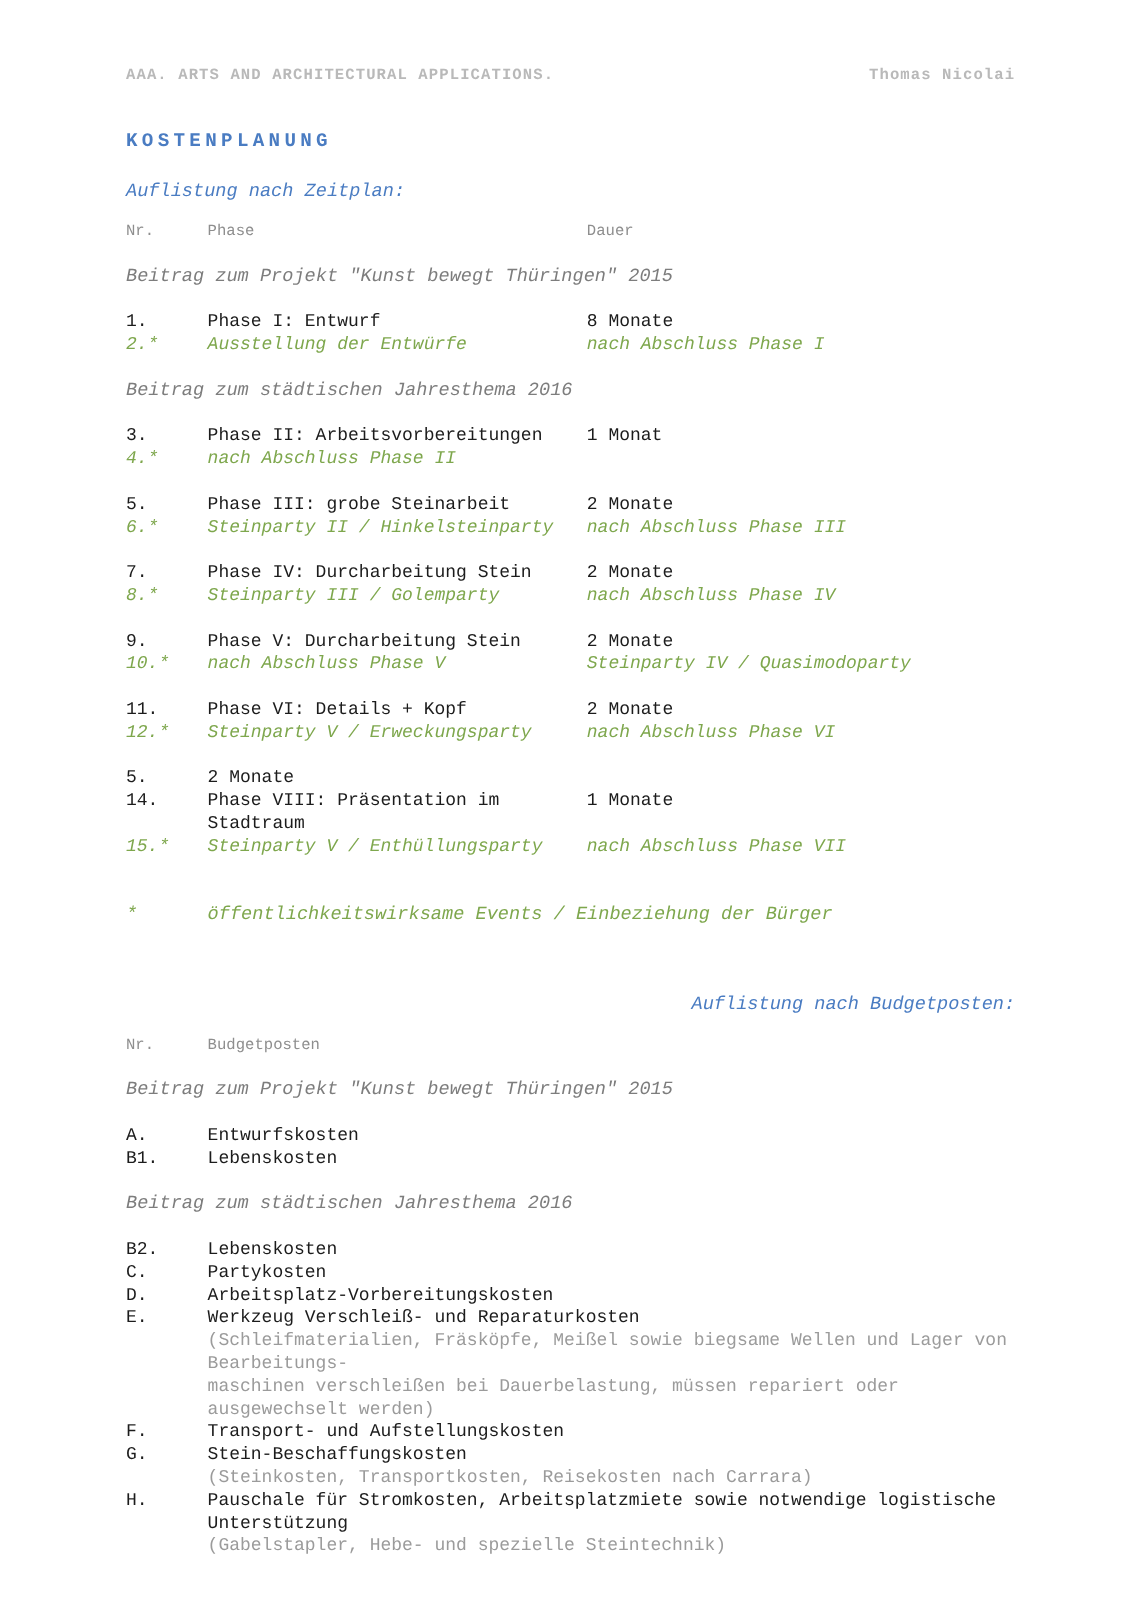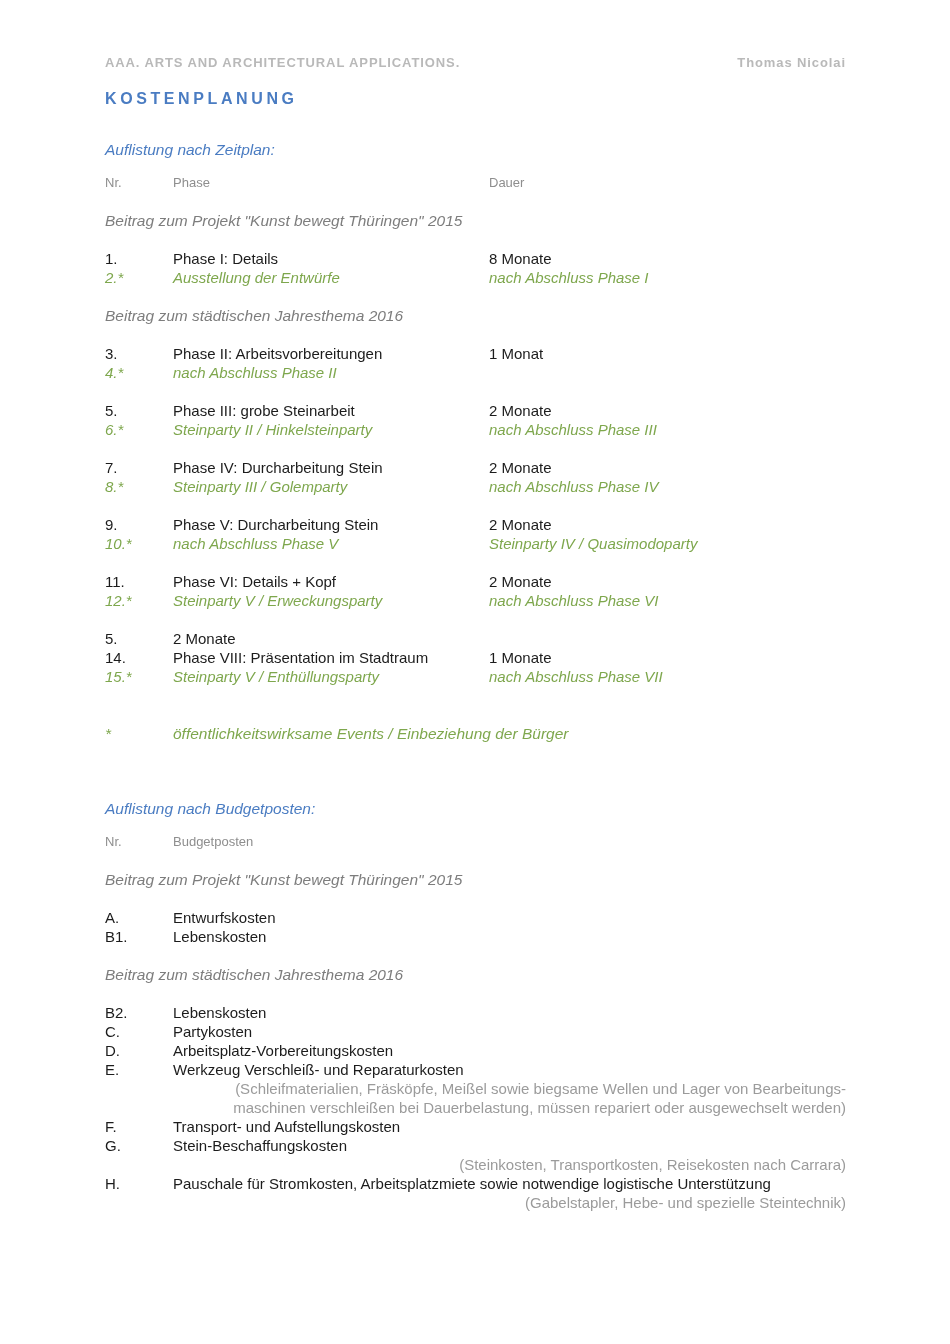--- a/index.html
+++ b/index.html
@@ -8,59 +8,59 @@
     --header-gray:#b9b9b9;
     --label-gray:#8e8e8e;
     --group-gray:#7d7d7d;
     --note-gray:#9b9b9b;
     --text-black:#1c1c1c;
   }
   html,body{margin:0;padding:0;background:#ffffff;}
   .page{
     width:950px;height:1344px;background:#ffffff;box-sizing:border-box;
     padding:54px 104px 0 105px;overflow:hidden;
-    font-family:Liberation Sans, sans-serif;color:var(--text-black);
+    font-family:Liberation Mono, monospace;color:var(--text-black);
   }
   .doc-header{
     display:flex;justify-content:space-between;align-items:baseline;
     color:var(--header-gray);font-size:13px;font-weight:700;letter-spacing:0.9px;
     line-height:17px;
   }
   .page-title{
-    margin-top:18px;color:var(--accent-blue);font-size:16px;font-weight:700;
+    margin-top:38px;color:var(--accent-blue);font-size:16px;font-weight:700;
     letter-spacing:3.6px;line-height:19px;
   }
   .section-subtitle{
-    margin-top:32px;color:var(--accent-blue);font-style:italic;font-size:15.5px;
+    margin-top:22px;color:var(--accent-blue);font-style:italic;font-size:15.5px;
     line-height:19px;
   }
   .col-headers{
     margin-top:14px;display:grid;grid-template-columns:68px 316px 1fr;
     color:var(--label-gray);font-size:13px;line-height:19px;
   }
   .group-heading{
     margin-top:19px;color:var(--group-gray);font-style:italic;font-size:15.5px;
     line-height:19px;
   }
   .row-block{margin-top:19px;}
   .row{
     display:grid;grid-template-columns:68px 316px 1fr;
     font-size:15px;line-height:19px;color:var(--text-black);
   }
   .row.event{color:var(--event-green);font-style:italic;}
   .budget-row{grid-template-columns:68px 1fr;}
   .note-line{
     display:grid;grid-template-columns:68px 1fr;
-    font-size:15px;line-height:19px;color:var(--note-gray);text-align:right;
+    font-size:15px;line-height:19px;color:var(--note-gray);
   }
   .footnote{
     margin-top:38px;display:grid;grid-template-columns:68px 1fr;
     color:var(--event-green);font-style:italic;font-size:15.5px;line-height:19px;
   }
-  .budget-title{margin-top:56px;}
+  .budget-title{margin-top:56px;text-align:right;}
   .cell{min-height:19px;}
 </style>
 </head>
 <body>
 
 <div class="page">
 
   <div class="doc-header">
     <span>AAA. ARTS AND ARCHITECTURAL APPLICATIONS.</span>
     <span>Thomas Nicolai</span>
@@ -74,21 +74,21 @@
     <span class="cell">Nr.</span>
     <span class="cell">Phase</span>
     <span class="cell">Dauer</span>
   </div>
 
   <div>
       <div class="group-heading">Beitrag zum Projekt "Kunst bewegt Thüringen" 2015</div>
       <div class="row-block">
         <div class="row">
           <div class="cell">1.</div>
-          <div class="cell">Phase I: Details</div>
+          <div class="cell">Phase I: Entwurf</div>
           <div class="cell">8 Monate</div>
         </div>
         <div class="row event">
           <div class="cell">2.*</div>
           <div class="cell">Ausstellung der Entwürfe</div>
           <div class="cell">nach Abschluss Phase I</div>
         </div>
       </div>
       <div class="group-heading">Beitrag zum städtischen Jahresthema 2016</div>
       <div class="row-block">

